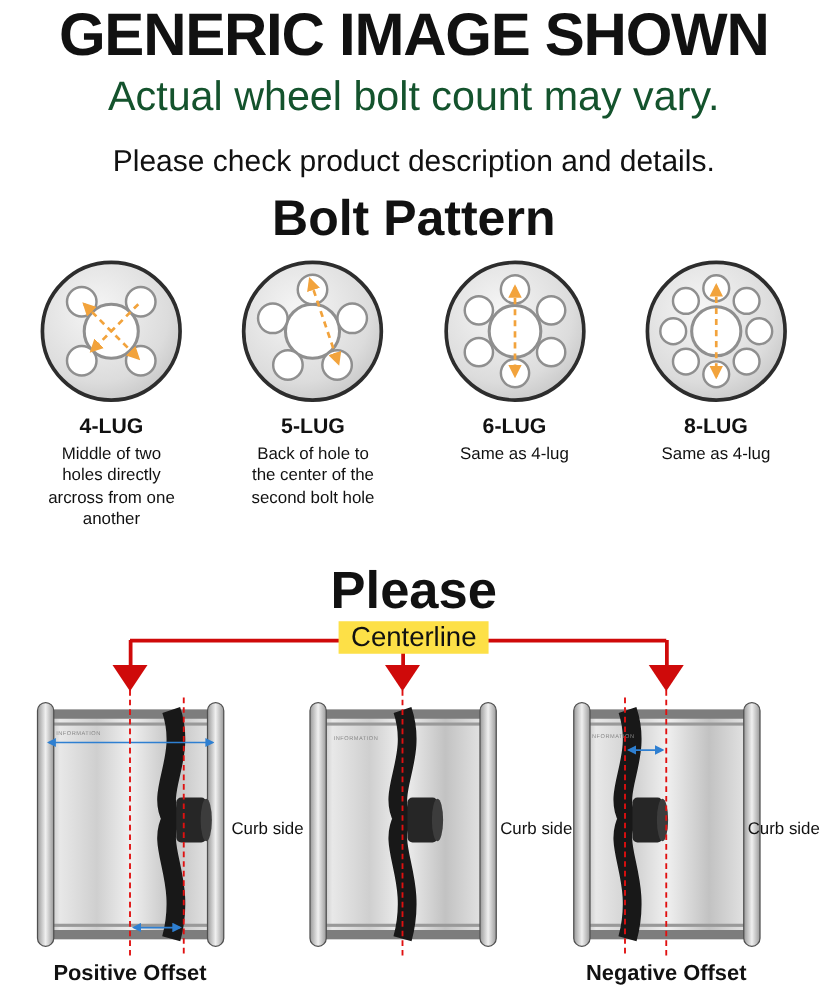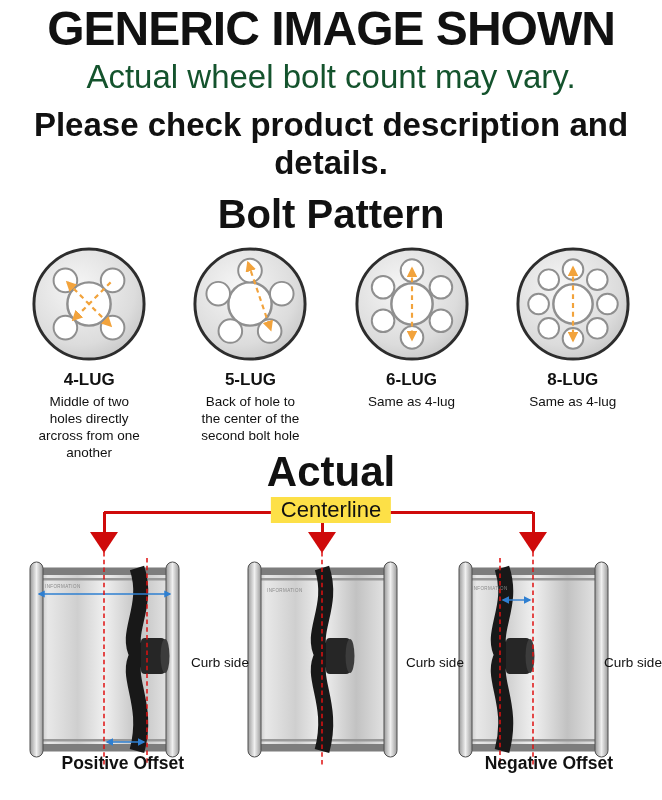--- a/index.html
+++ b/index.html
@@ -4,39 +4,39 @@
 <style>
   * { margin:0; padding:0; box-sizing:border-box; }
   html,body { background:#fff; }
   body {
     width:662px; height:800px; position:relative; overflow:hidden;
     font-family:"Liberation Sans", sans-serif; color:#111;
   }
   .center { text-align:center; }
   .title   { margin-top:2px;  font-size:48px; font-weight:800; letter-spacing:-1px; line-height:1.12; }
   .subtitle{ margin-top:2px;  font-size:33px; font-weight:400; color:#14532d; line-height:1.15; }
-  .note    { margin-top:10px;  font-size:33px; font-weight:700; line-height:1.15; }
+  .note    { margin-top:20px;  font-size:24px; font-weight:400; line-height:1.15; }
   .bolt-heading { margin-top:9px; font-size:40px; font-weight:800; line-height:1.15; }
 
   .bolt-row { margin-top:8px; display:flex; justify-content:space-evenly; padding:0 6px; }
   .bolt-item { width:156px; display:flex; flex-direction:column; align-items:center; }
   .bolt-label { margin-top:7px; font-size:17px; font-weight:700; }
   .bolt-desc  { margin-top:3px; font-size:13.5px; line-height:1.27; max-width:106px; text-align:center; }
 
   .offset-section { position:absolute; left:0; top:448px; width:662px; height:352px; }
   .offset-heading { position:absolute; top:0; left:0; width:100%; text-align:center; font-size:42px; font-weight:800; }
   .centerline-label { position:absolute; top:49px; left:50%; transform:translateX(-50%);
     font-size:22px; font-weight:500; background:#fde047; padding:0 10px; z-index:2; }
   .red-line      { position:absolute; top:63px; left:104px; width:429px; height:3px; background:#cf0a0a; z-index:0; }
   .red-connector { position:absolute; top:64px; width:3px; height:21px; background:#cf0a0a; z-index:1; }
   .red-triangle  { position:absolute; top:84px; width:0; height:0; z-index:1;
     border-left:14px solid transparent; border-right:14px solid transparent; border-top:21px solid #cf0a0a; }
   .wheel { position:absolute; top:104px; }
-  .curb-side { position:absolute; top:207px; font-size:13.5px; width:78px; text-align:center; color:#111; }
-  .offset-label { position:absolute; top:305px; width:160px; text-align:right; font-size:17.5px; font-weight:700; }
+  .curb-side { position:absolute; top:207px; font-size:13.5px; width:66px; text-align:center; color:#111; }
+  .offset-label { position:absolute; top:320px; width:160px; text-align:center; font-size:17.5px; font-weight:700; }
   .defs-svg { position:absolute; width:0; height:0; }
 </style>
 </head>
 <body>
 
 <svg class="defs-svg" aria-hidden="true">
   <defs>
     <linearGradient id="barrelGrad" x1="0" y1="0" x2="1" y2="0">
       <stop offset="0" stop-color="#b3b3b3"></stop>
       <stop offset="0.08" stop-color="#e8e8e8"></stop>
@@ -147,21 +147,21 @@
       <g stroke="#f2a33c" stroke-width="2.2" stroke-dasharray="5,4">
         <line x1="60" y1="23" x2="60" y2="97" marker-start="url(#mO)" marker-end="url(#mO)"></line>
       </g>
     </svg>
     <div class="bolt-label">8-LUG</div>
     <div class="bolt-desc">Same as 4-lug</div>
   </div>
 </div>
 
 <div class="offset-section">
-  <div class="offset-heading">Actual</div>
+  <div class="offset-heading">Please</div>
   <div class="centerline-label">Centerline</div>
 
   <div class="red-line"></div>
   <div class="red-connector" style="left:103px"></div>
   <div class="red-connector" style="left:321px"></div>
   <div class="red-connector" style="left:532px"></div>
   <div class="red-triangle" style="left:90px"></div>
   <div class="red-triangle" style="left:308px"></div>
   <div class="red-triangle" style="left:519px"></div>
 

